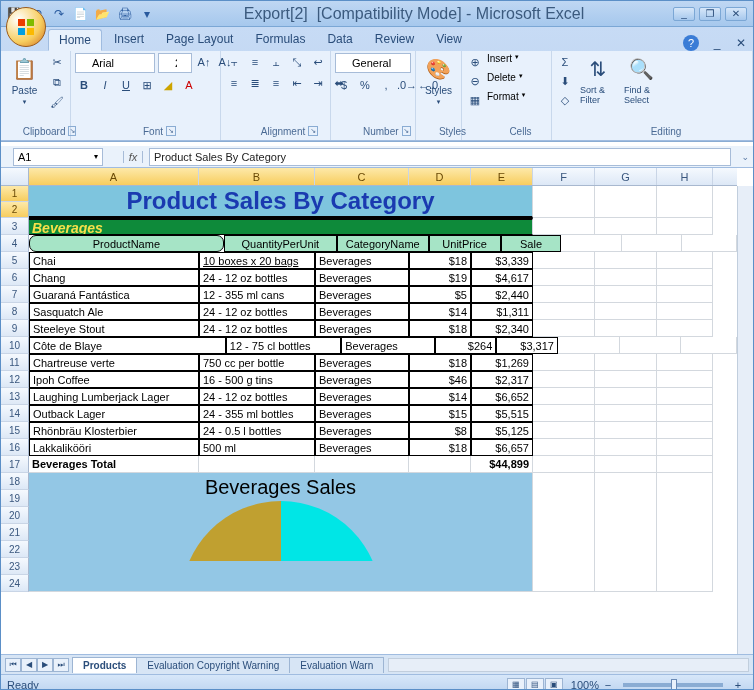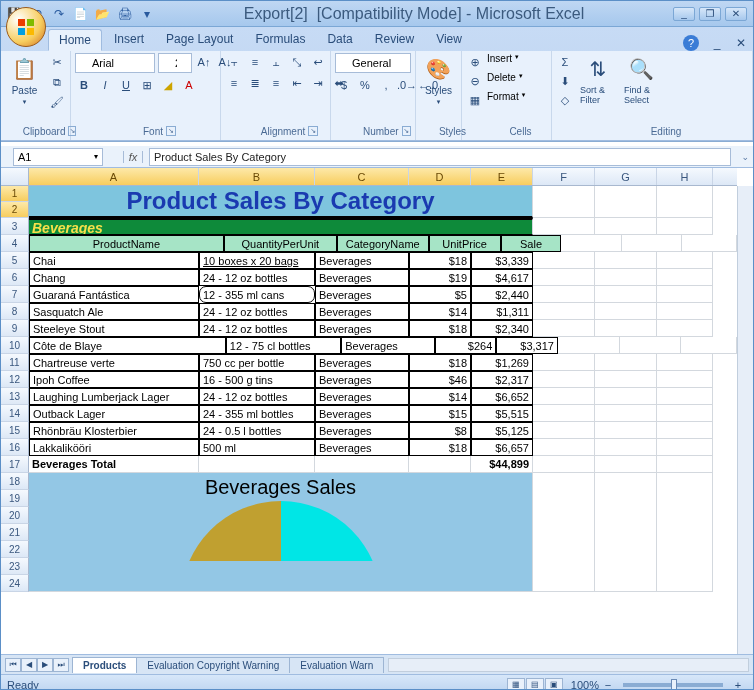--- a/index.html
+++ b/index.html
@@ -335,21 +335,21 @@
           <div class="cell" style="width: 62px;"></div>
           <div class="cell" style="width: 56px;"></div>
         </div>
         <div class="cell-row">
           <div class="cell section-row" style="width: 504px;">Beverages</div>
           <div class="cell" style="width: 62px;"></div>
           <div class="cell" style="width: 62px;"></div>
           <div class="cell" style="width: 56px;"></div>
         </div>
         <div class="cell-row">
-          <div class="cell hdr-cell" style="width: 200px;">ProductName</div>
+          <div class="cell hdr-cell" style="width: 200px; border-radius: 7px;">ProductName</div>
           <div class="cell hdr-cell" style="width: 116px;">QuantityPerUnit</div>
           <div class="cell hdr-cell" style="width: 94px;">CategoryName</div>
           <div class="cell hdr-cell" style="width: 74px;">UnitPrice</div>
           <div class="cell hdr-cell" style="width: 62px;">Sale</div>
           <div class="cell" style="width: 62px;"></div>
           <div class="cell" style="width: 62px;"></div>
           <div class="cell" style="width: 56px;"></div>
         </div>
         <div class="cell-row data-row">
           <div class="cell b" style="width: 170px;">Chai</div>
@@ -366,21 +366,21 @@
           <div class="cell b" style="width: 116px;">24 - 12 oz bottles</div>
           <div class="cell b" style="width: 94px;">Beverages</div>
           <div class="cell b money" style="width: 62px;">$19</div>
           <div class="cell b money" style="width: 62px;">$4,617</div>
           <div class="cell" style="width: 62px;"></div>
           <div class="cell" style="width: 62px;"></div>
           <div class="cell" style="width: 56px;"></div>
         </div>
         <div class="cell-row data-row">
           <div class="cell b" style="width: 170px;">Guaraná Fantástica</div>
-          <div class="cell b" style="width: 116px; border-radius: 7px;">12 - 355 ml cans</div>
+          <div class="cell b" style="width: 116px;">12 - 355 ml cans</div>
           <div class="cell b" style="width: 94px;">Beverages</div>
           <div class="cell b money" style="width: 62px;">$5</div>
           <div class="cell b money" style="width: 62px;">$2,440</div>
           <div class="cell" style="width: 62px;"></div>
           <div class="cell" style="width: 62px;"></div>
           <div class="cell" style="width: 56px;"></div>
         </div>
         <div class="cell-row data-row">
           <div class="cell b" style="width: 170px;">Sasquatch Ale</div>
           <div class="cell b" style="width: 116px;">24 - 12 oz bottles</div>

